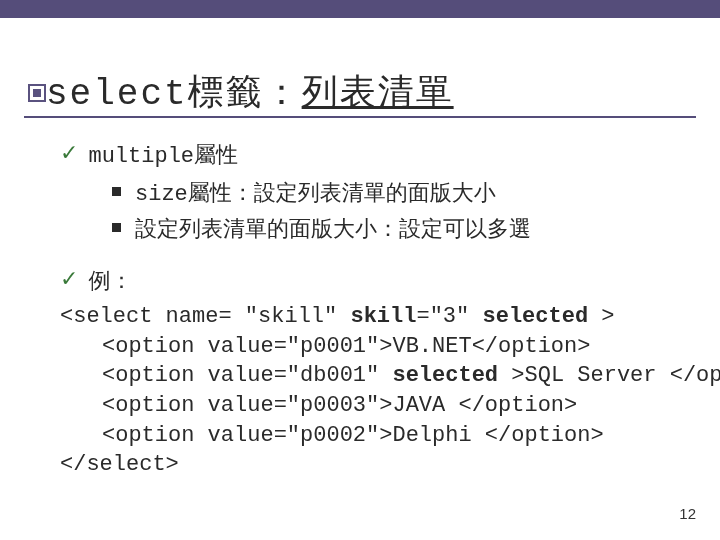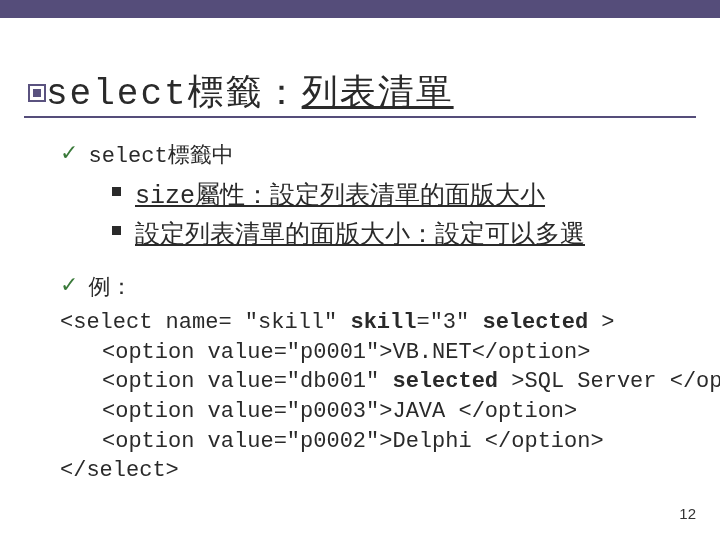--- a/index.html
+++ b/index.html
@@ -89,24 +89,23 @@
     margin-bottom: 6px;
   }
   .sub-bullet {
     width: 9px;
     height: 9px;
     background: #2a2a2a;
     margin-top: 9px;
     flex-shrink: 0;
   }
   .sub-text {
-    font-size: 25px;
+    font-size: 22px;
     font-family: "Courier New", "PMingLiU", monospace;
     color: #2a2a2a;
-    text-decoration: underline;
   }
   .code-block {
     margin-left: 0px;
     margin-top: 4px;
     font-size: 22px;
     font-family: "Courier New", monospace;
     color: #2a2a2a;
     line-height: 1.35;
   }
   .code-line {
@@ -133,21 +132,21 @@
   <div class="title-bullet"></div>
   <div class="title-text">
     <span>select標籤：</span><span class="underline">列表清單</span>
   </div>
 </div>
 
 <div class="content">
 
   <div class="check-item">
     <span class="check-mark">✓</span>
-    <span class="check-text">select標籤中</span>
+    <span class="check-text">multiple屬性</span>
   </div>
 
   <div class="sub-list">
     <div class="sub-item">
       <div class="sub-bullet"></div>
       <span class="sub-text">size屬性：設定列表清單的面版大小</span>
     </div>
     <div class="sub-item">
       <div class="sub-bullet"></div>
       <span class="sub-text">設定列表清單的面版大小：設定可以多選</span>

